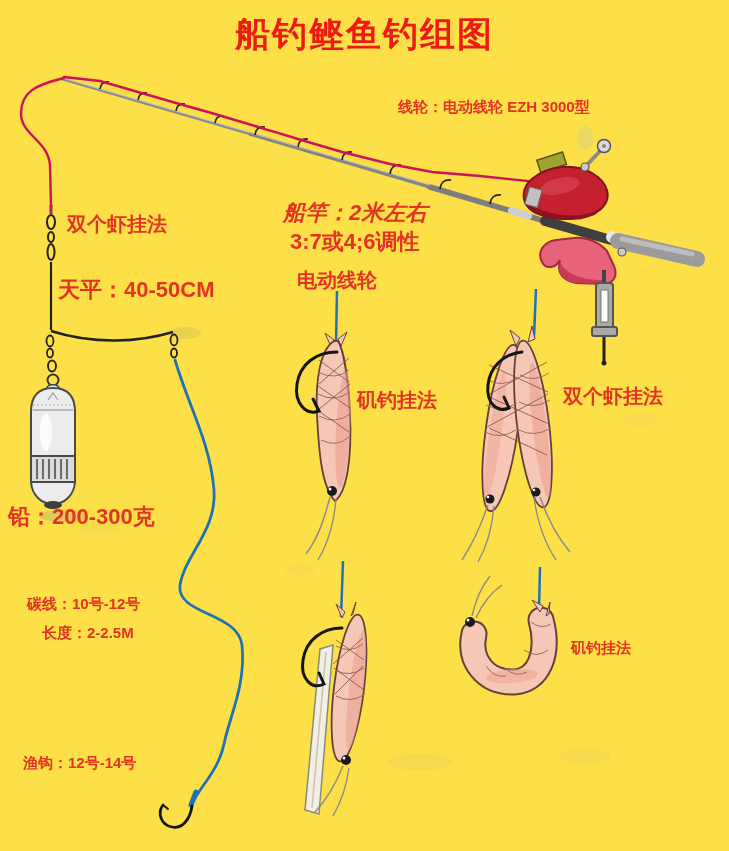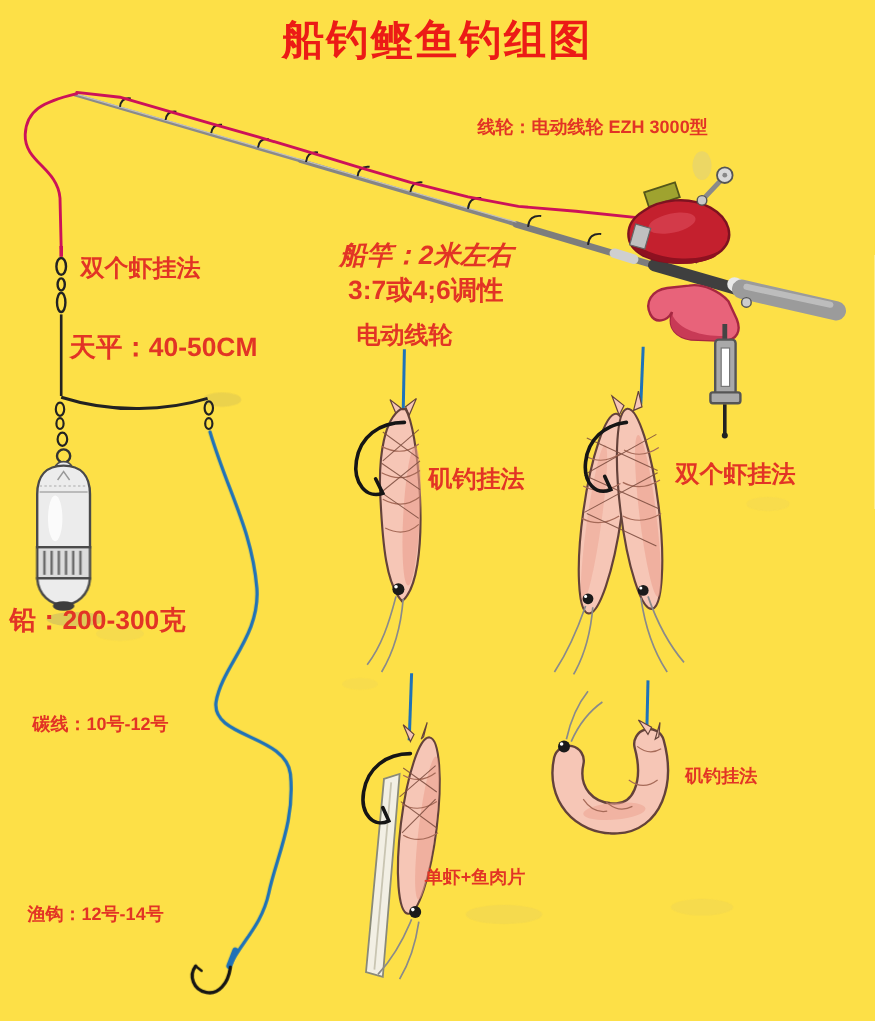--- a/index.html
+++ b/index.html
@@ -257,16 +257,16 @@
 <div class="label sz20" style="left:67px;top:213px;">双个虾挂法</div>
 <div class="label sz22" style="left:58px;top:277px;">天平：40-50CM</div>
 <div class="label sz22" style="left:283px;top:200px;font-style:italic;">船竿：2米左右</div>
 <div class="label sz22" style="left:290px;top:229px;">3:7或4;6调性</div>
 <div class="label sz20" style="left:297px;top:269px;">电动线轮</div>
 <div class="label sz20" style="left:357px;top:389px;">矶钓挂法</div>
 <div class="label sz20" style="left:563px;top:385px;">双个虾挂法</div>
 <div class="label sz21" style="left:571px;top:607px;margin-top:32px;">矶钓挂法</div>
 <div class="label sz22" style="left:8px;top:504px;">铅：200-300克</div>
 <div class="label sz21" style="left:27px;top:595px;">碳线：10号-12号</div>
+<div class="label sz21" style="left:42px;top:624px;">长度：2-2.5M</div>
 <div class="label sz21" style="left:23px;top:754px;">渔钩：12号-14号</div>
-<div class="label sz21" style="left:354px;top:723px;">单虾+鱼肉片</div>
 
 </div>
 
 </body></html>

